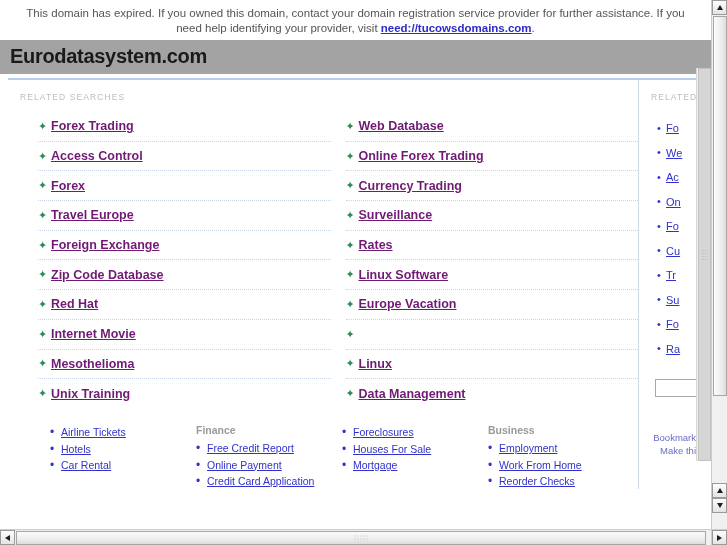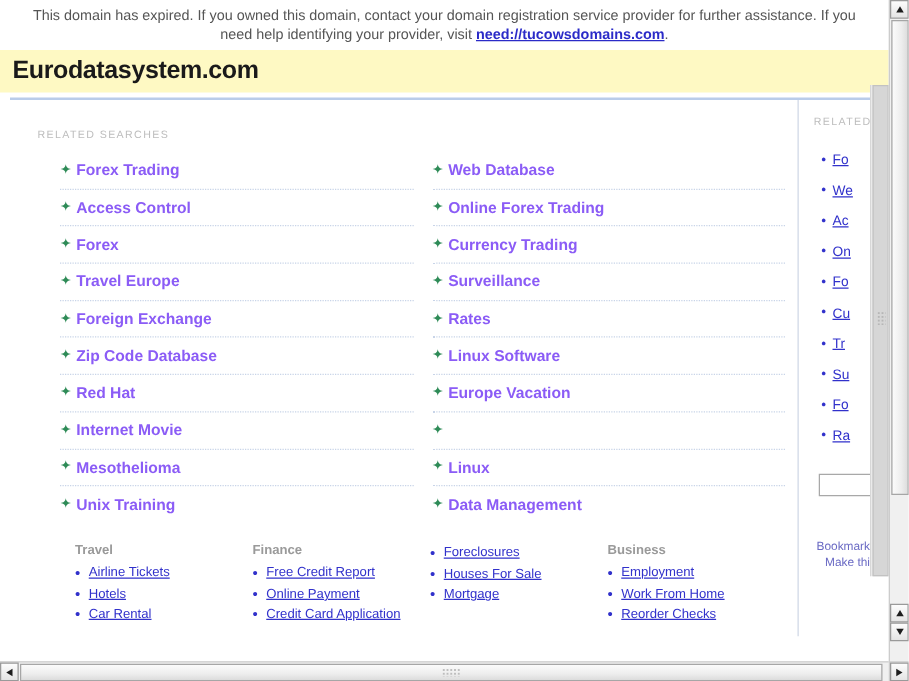--- a/index.html
+++ b/index.html
@@ -39,21 +39,21 @@
     color: #2b2bc8;
     text-decoration: underline;
     font-weight: bold;
   }
 
   
   .title-wrap {
     box-sizing: border-box;
     width: 711px;
     padding: 5px 0 6px 10px;
-    background: #fef9c3;
+    background: #a3a3a3;
   }
   .domain-title {
     font-size: 20px;
     font-weight: bold;
     color: #1a1a1a;
     letter-spacing: -0.3px;
   }
   .title-rule {
     height: 2px;
     background: #b9ccea;
@@ -64,21 +64,21 @@
   
   .main {
     position: relative;
     display: flex;
     width: 711px;
     background: #ffffff;
   }
   .content-col {
     width: 639px;
     box-sizing: border-box;
-    padding: 10px;
+    padding: 0;
     border-right: 1px solid #cfd8e6;
   }
   .side-col {
     width: 59px;
     box-sizing: border-box;
     padding-left: 8px;
     overflow: hidden;
   }
 
   .sec-label {
@@ -107,23 +107,24 @@
   .rs-item:last-child { border-bottom: none; }
   .arrow-icon {
     flex: 0 0 auto;
     width: 13px;
     color: #2e8b57;
     font-size: 11px;
     line-height: 1;
     text-align: left;
   }
   .rs-link {
-    color: #8b5cf6;
+    color: #701a75;
     font-size: 12.5px;
     font-weight: bold;
+    text-decoration: underline;
     cursor: pointer;
     white-space: nowrap;
   }
 
   
   .pc-wrap { padding-top: 6px; }
   .pc-grid {
     display: flex;
     padding: 10px 0 0 50px;
   }
@@ -419,21 +420,20 @@
               <span class="arrow-icon">✦</span>
               <span class="rs-link">Data Management</span>
             </div>
           </div>
         </div>
 
         <div class="pc-wrap">
           <div class="pc-grid">
 
             <div class="pc-col">
-              <div class="pc-head">Travel</div>
               <div class="pc-item">
                 <span class="dot-icon">•</span>
                 <span class="pc-link">Airline Tickets</span>
               </div>
               <div class="pc-item">
                 <span class="dot-icon">•</span>
                 <span class="pc-link">Hotels</span>
               </div>
               <div class="pc-item">
                 <span class="dot-icon">•</span>

